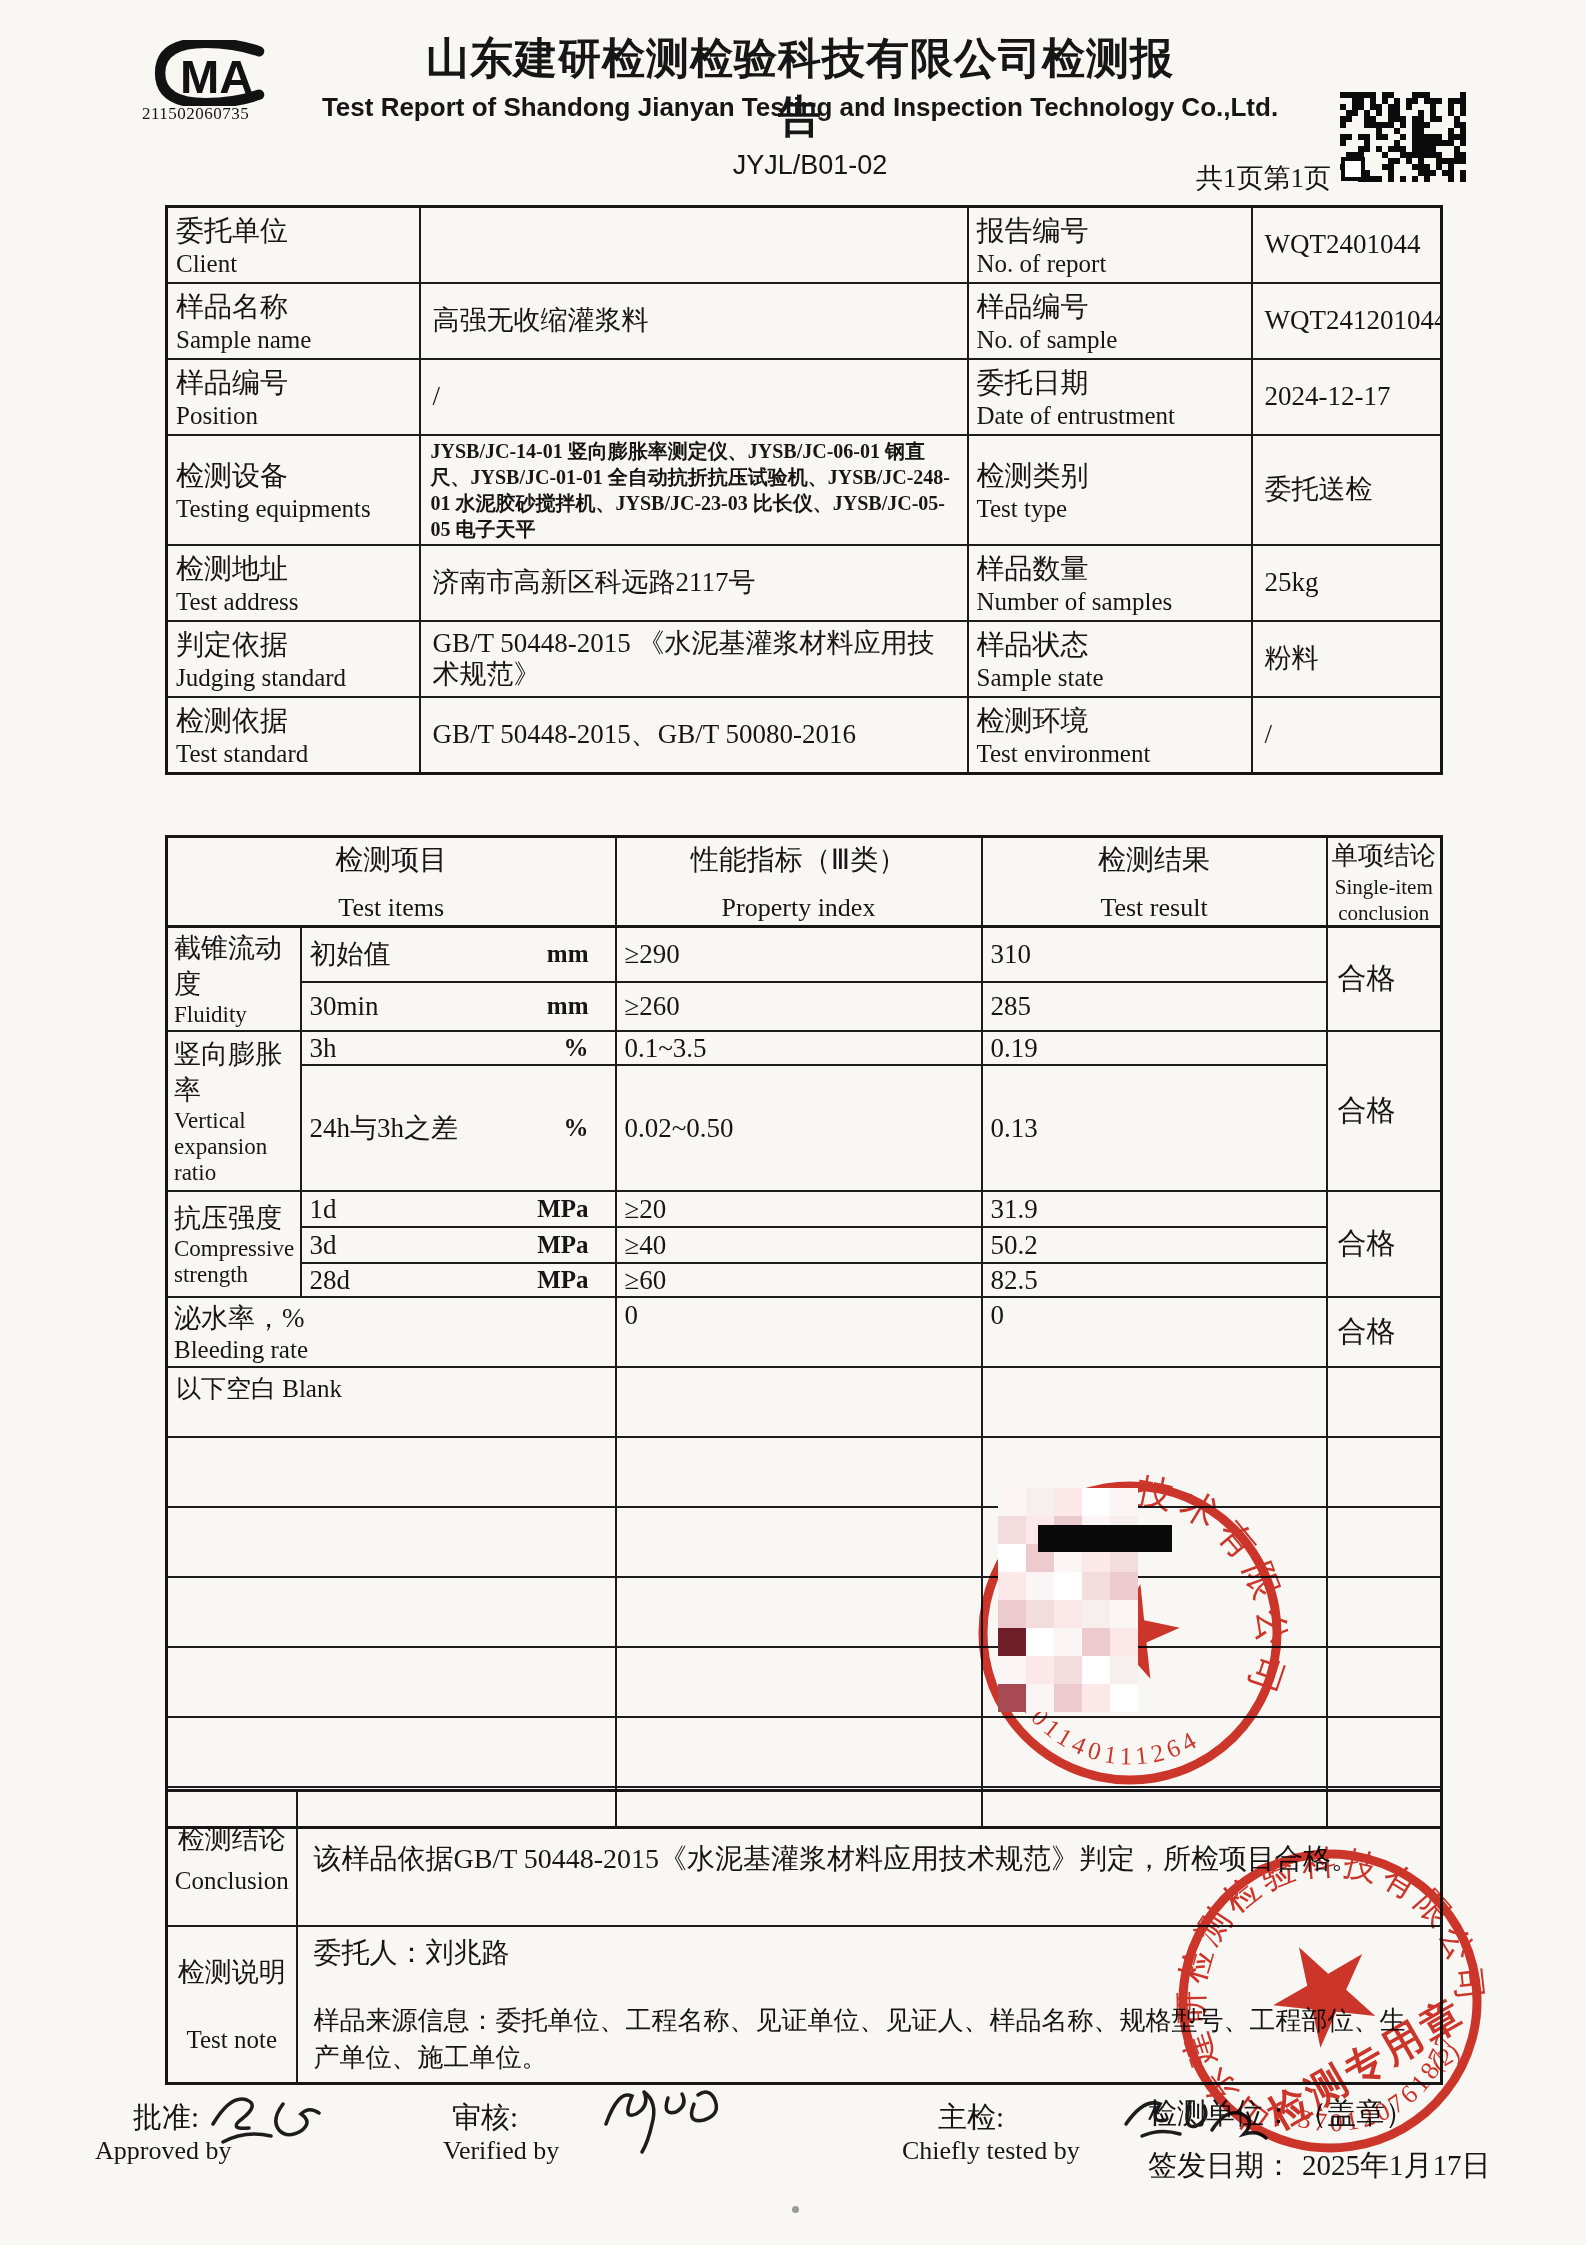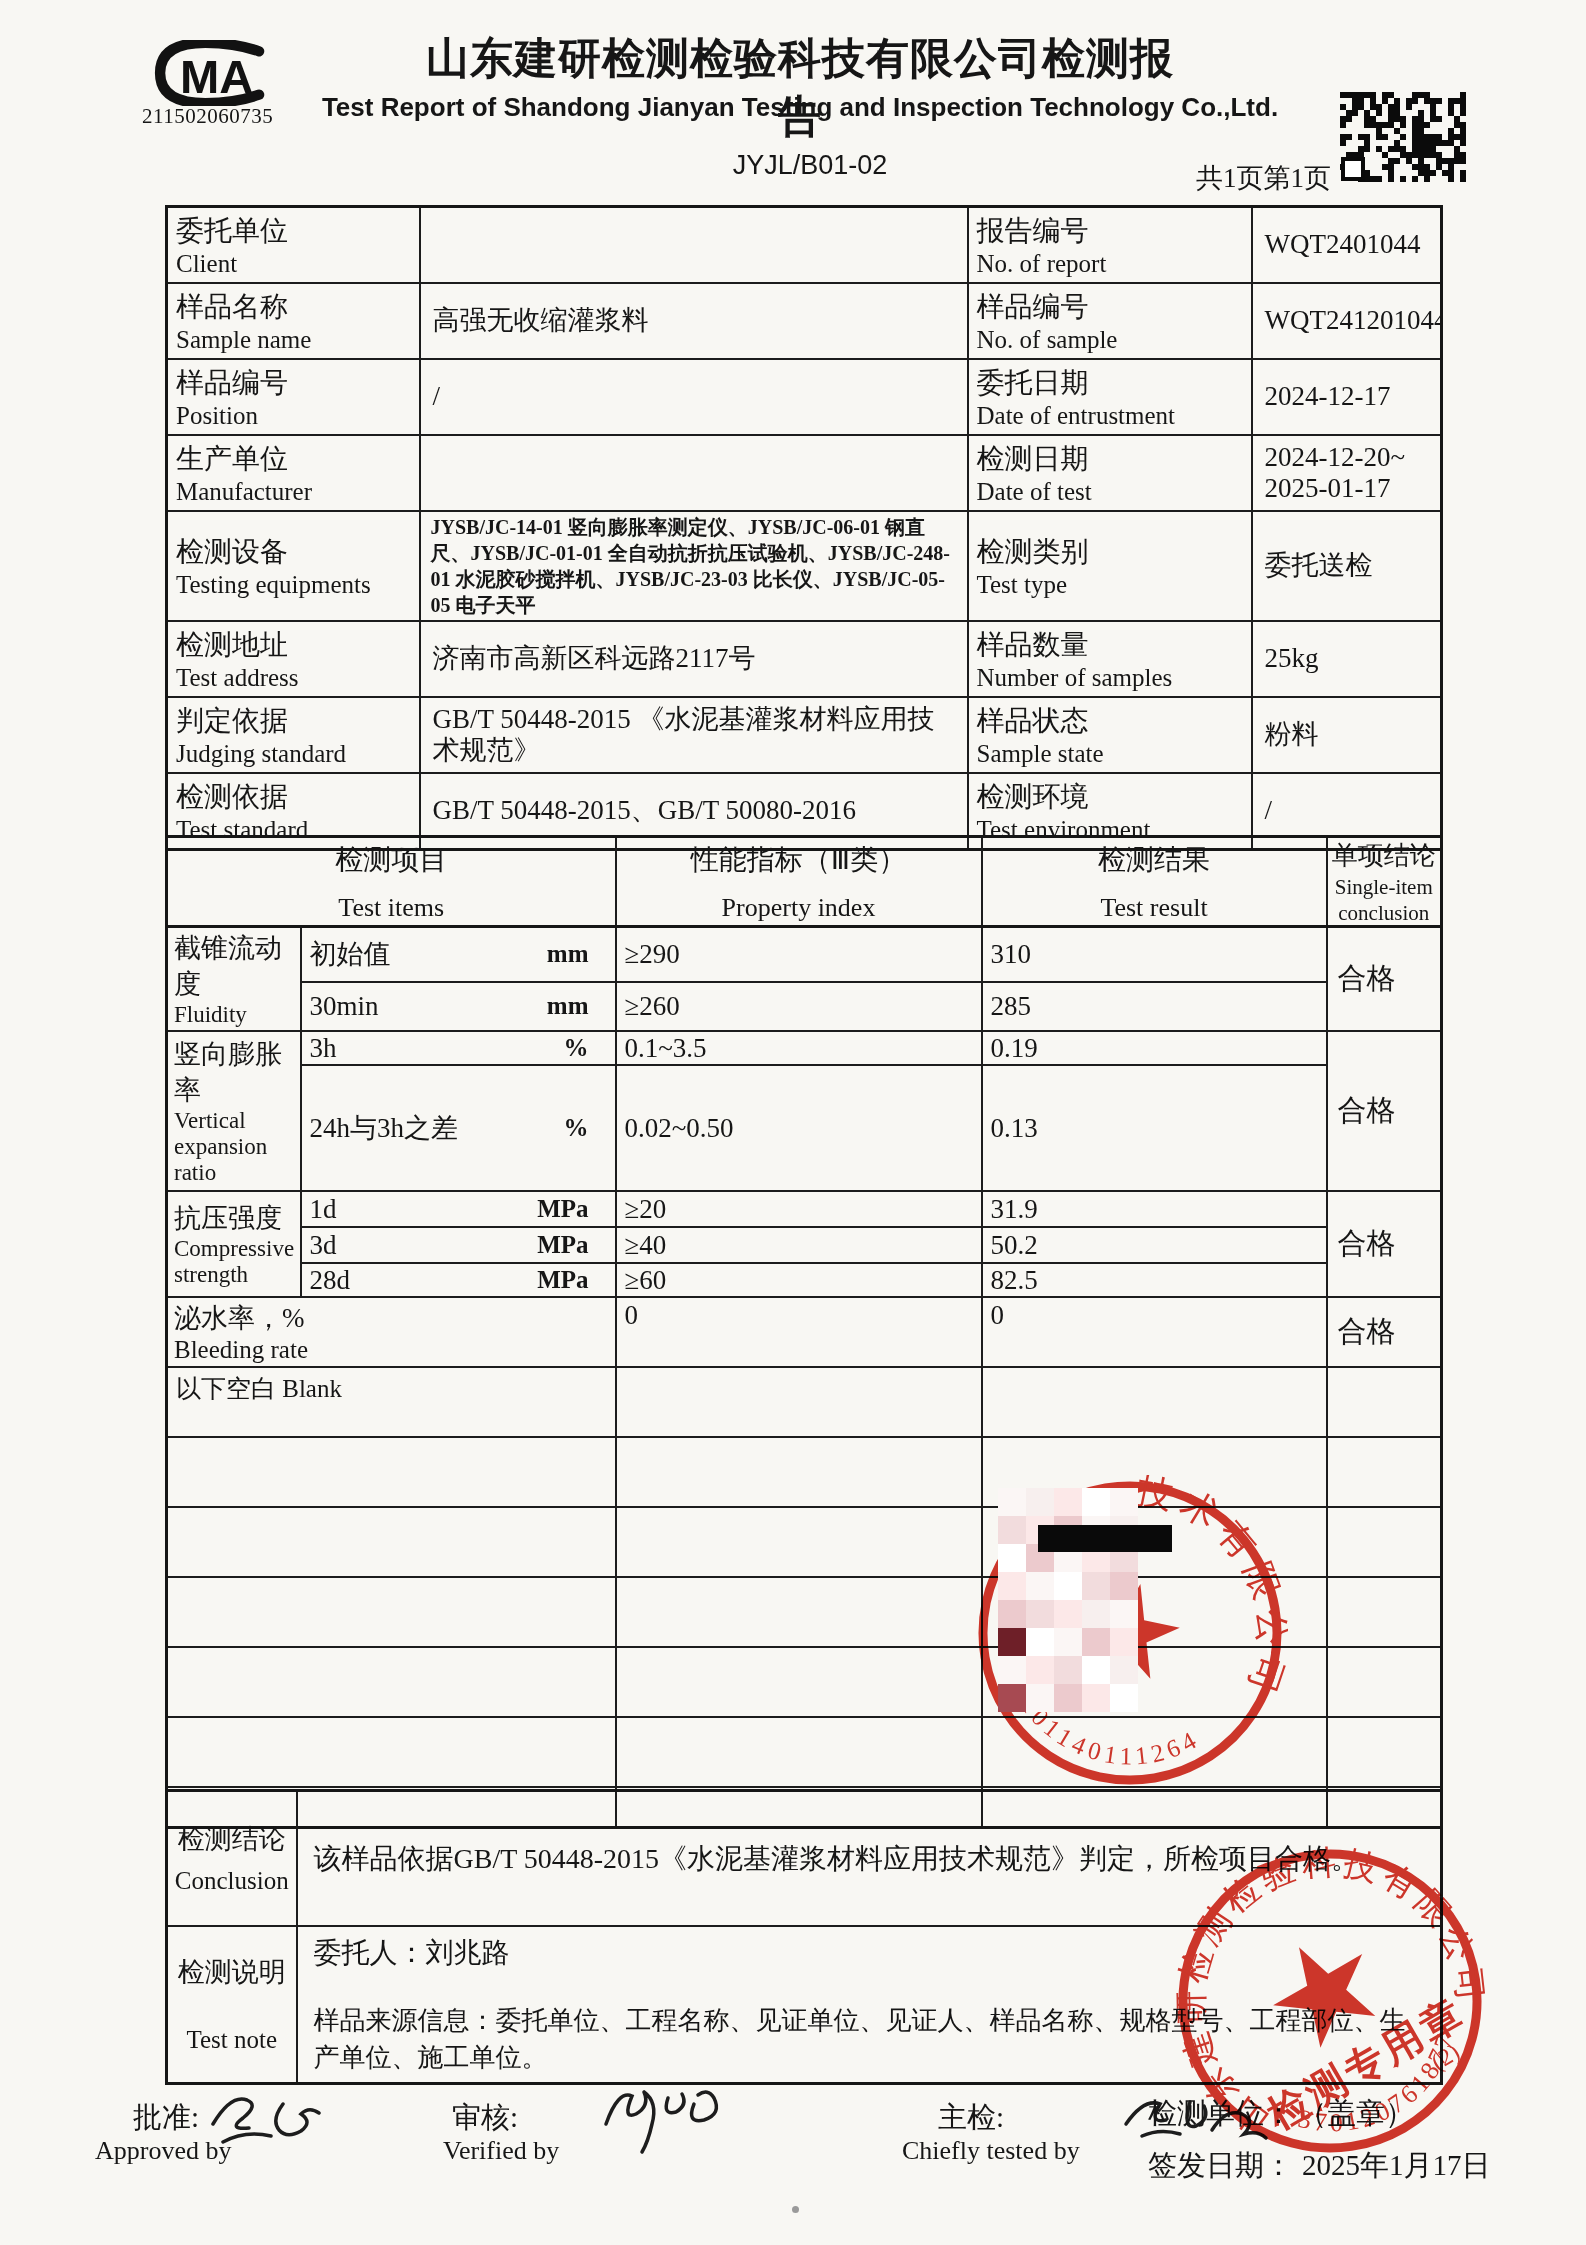--- a/index.html
+++ b/index.html
@@ -1,21 +1,21 @@
 <!DOCTYPE html>
 <html><head>
 <meta charset="utf-8">
 <style>
   html,body{margin:0;padding:0;background:#8a8a8a;}
   .page{position:relative;width:1586px;height:2245px;margin:0 auto;background:#f8f7f3;
         font-family:"Liberation Serif",serif;color:#161616;overflow:hidden;}
 
   
   .cma-logo{position:absolute;left:148px;top:40px;width:126px;height:66px;}
-  .cma-number{position:absolute;left:142px;top:104px;width:150px;font-size:21px;letter-spacing:.5px;}
+  .cma-number{position:absolute;left:142px;top:104px;width:150px;font-size:17px;letter-spacing:.5px;}
   .title-cn{position:absolute;left:410px;top:30px;width:780px;text-align:center;
             font-size:43px;font-weight:700;letter-spacing:1px;}
   .title-en{position:absolute;left:320px;top:92px;width:960px;text-align:center;
             font-family:"Liberation Sans",sans-serif;font-weight:700;font-size:26px;}
   .form-code{position:absolute;left:660px;top:150px;width:300px;text-align:center;
              font-family:"Liberation Sans",sans-serif;font-size:27px;}
   .page-info{position:absolute;left:1196px;top:160px;font-size:27px;}
   .qr{position:absolute;left:1340px;top:92px;display:grid;grid-template-columns:repeat(21,6px);
       grid-auto-rows:6px;background:#f8f7f3;}
   .qr-finder{position:absolute;left:1px;bottom:1px;width:16px;height:16px;border:4px solid #0a0a0a;background:#fff;}
@@ -470,41 +470,20 @@
             <span class="val">/</span>
           </td>
       <td>
             <div class="lab2">
               <span class="lab-cn">委托日期</span>
               <span class="lab-en">Date of entrustment</span>
             </div>
           </td>
       <td>
             <span class="val">2024-12-17</span>
-          </td>
-    </tr>
-    <tr>
-      <td>
-            <div class="lab2">
-              <span class="lab-cn">生产单位</span>
-              <span class="lab-en">Manufacturer</span>
-            </div>
-          </td>
-      <td>
-            <span class="val"></span>
-          </td>
-      <td>
-            <div class="lab2">
-              <span class="lab-cn">检测日期</span>
-              <span class="lab-en">Date of test</span>
-            </div>
-          </td>
-      <td>
-            <span class="val">2024-12-20~
-2025-01-17</span>
           </td>
     </tr>
     <tr>
       <td>
             <div class="lab2">
               <span class="lab-cn">检测设备</span>
               <span class="lab-en">Testing equipments</span>
             </div>
           </td>
       <td>

